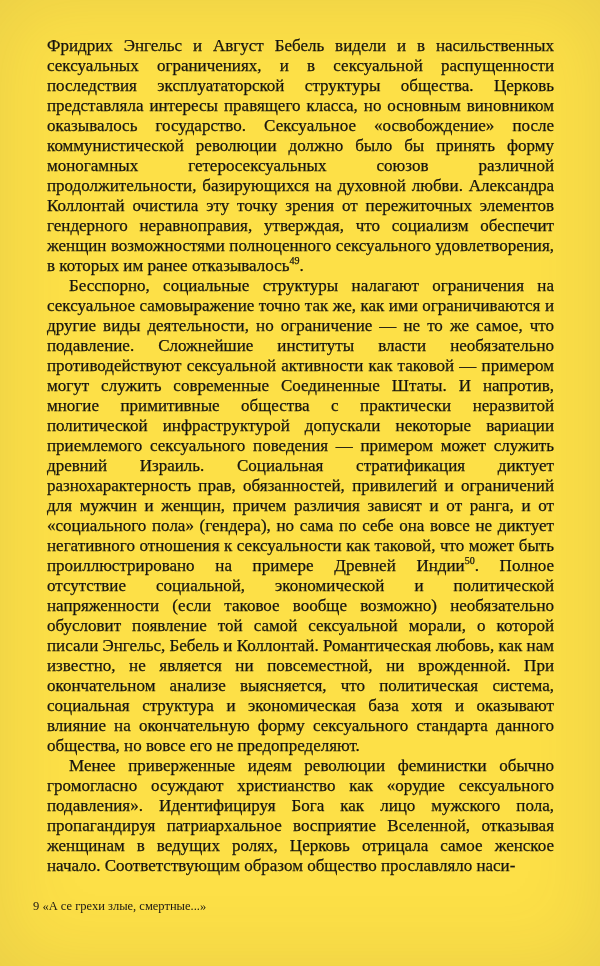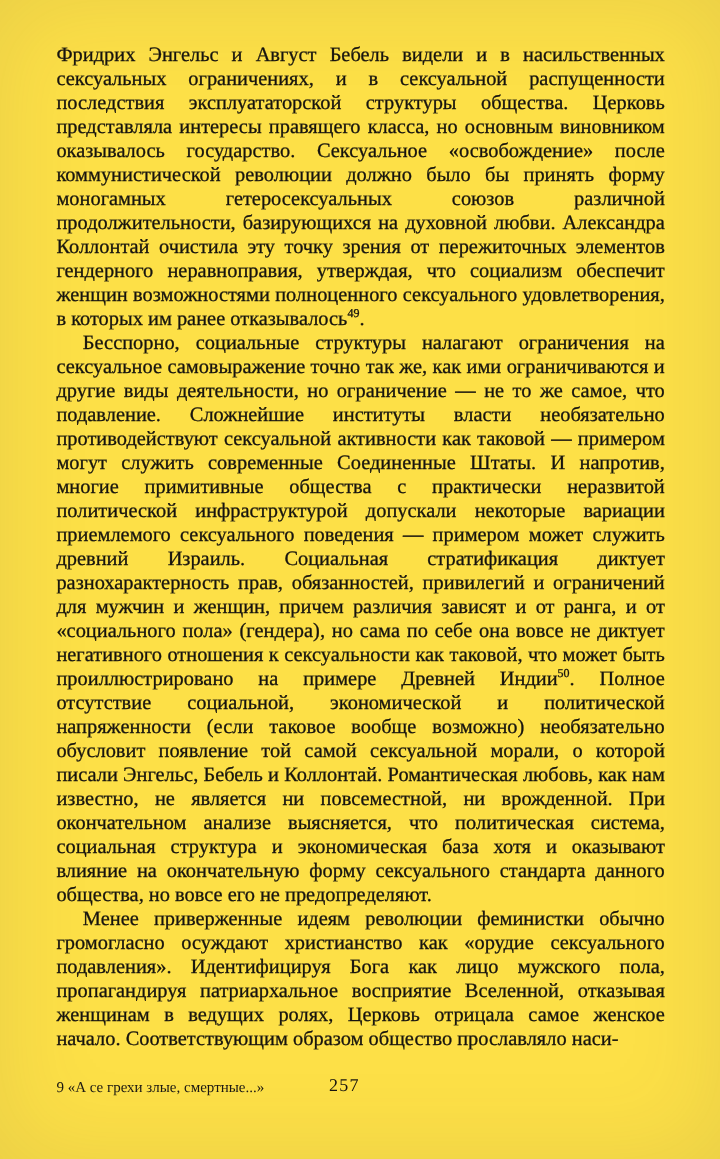--- a/index.html
+++ b/index.html
@@ -42,21 +42,21 @@
     text-indent: 0;
   }
   sup.fnref {
     font-size: 10px;
     line-height: 0;
     vertical-align: super;
     letter-spacing: 0;
   }
   .signature-line {
     position: absolute;
-    left: 47px;
+    left: 33px;
     top: 898px;
     font-size: 12.5px;
     line-height: 16px;
     color: #1b1813;
     white-space: nowrap;
   }
   .page-number {
     position: absolute;
     left: 47px;
     top: 896px;
@@ -78,15 +78,14 @@
     <p class="para no-indent"><span>Фридрих Энгельс и Август Бебель видели и в насильственных сексуальных ограничениях, и в сексуальной распущенности последствия эксплуататорской структуры общества. Церковь представляла интересы правящего класса, но основным виновником оказывалось государство. Сексуальное «освобождение» после коммунистической революции должно было бы принять форму моногамных гетеросексуальных союзов различной продолжительности, базирующихся на духовной любви. Александра Коллонтай очистила эту точку зрения от пережиточных элементов гендерного неравноправия, утверждая, что социализм обеспечит женщин возможностями полноценного сексуального удовлетворения, в которых им ранее отказывалось</span><sup class="fnref">49</sup><span>.</span></p>
 
     <p class="para"><span>Бесспорно, социальные структуры налагают ограничения на сексуальное самовыражение точно так же, как ими ограничиваются и другие виды деятельности, но ограничение — не то же самое, что подавление. Сложнейшие институты власти необязательно противодействуют сексуальной активности как таковой — примером могут служить современные Соединенные Штаты. И напротив, многие примитивные общества с практически неразвитой политической инфраструктурой допускали некоторые вариации приемлемого сексуального поведения — примером может служить древний Израиль. Социальная стратификация диктует разнохарактерность прав, обязанностей, привилегий и ограничений для мужчин и женщин, причем различия зависят и от ранга, и от «социального пола» (гендера), но сама по себе она вовсе не диктует негативного отношения к сексуальности как таковой, что может быть проиллюстрировано на примере Древней Индии</span><sup class="fnref">50</sup><span>. Полное отсутствие социальной, экономической и политической напряженности (если таковое вообще возможно) необязательно обусловит появление той самой сексуальной морали, о которой писали Энгельс, Бебель и Коллонтай. Романтическая любовь, как нам известно, не является ни повсеместной, ни врожденной. При окончательном анализе выясняется, что политическая система, социальная структура и экономическая база хотя и оказывают влияние на окончательную форму сексуального стандарта данного общества, но вовсе его не предопределяют.</span></p>
 
     <p class="para"><span>Менее приверженные идеям революции феминистки обычно громогласно осуждают христианство как «орудие сексуального подавления». Идентифицируя Бога как лицо мужского пола, пропагандируя патриархальное восприятие Вселенной, отказывая женщинам в ведущих ролях, Церковь отрицала самое женское начало. Соответствующим образом общество прославляло наси-</span></p>
 
   </div>
 
   <div class="signature-line">9 «А се грехи злые, смертные...»</div>
 
-  <div class="page-number">257</div>
 
 </div>
 
 </body></html>

